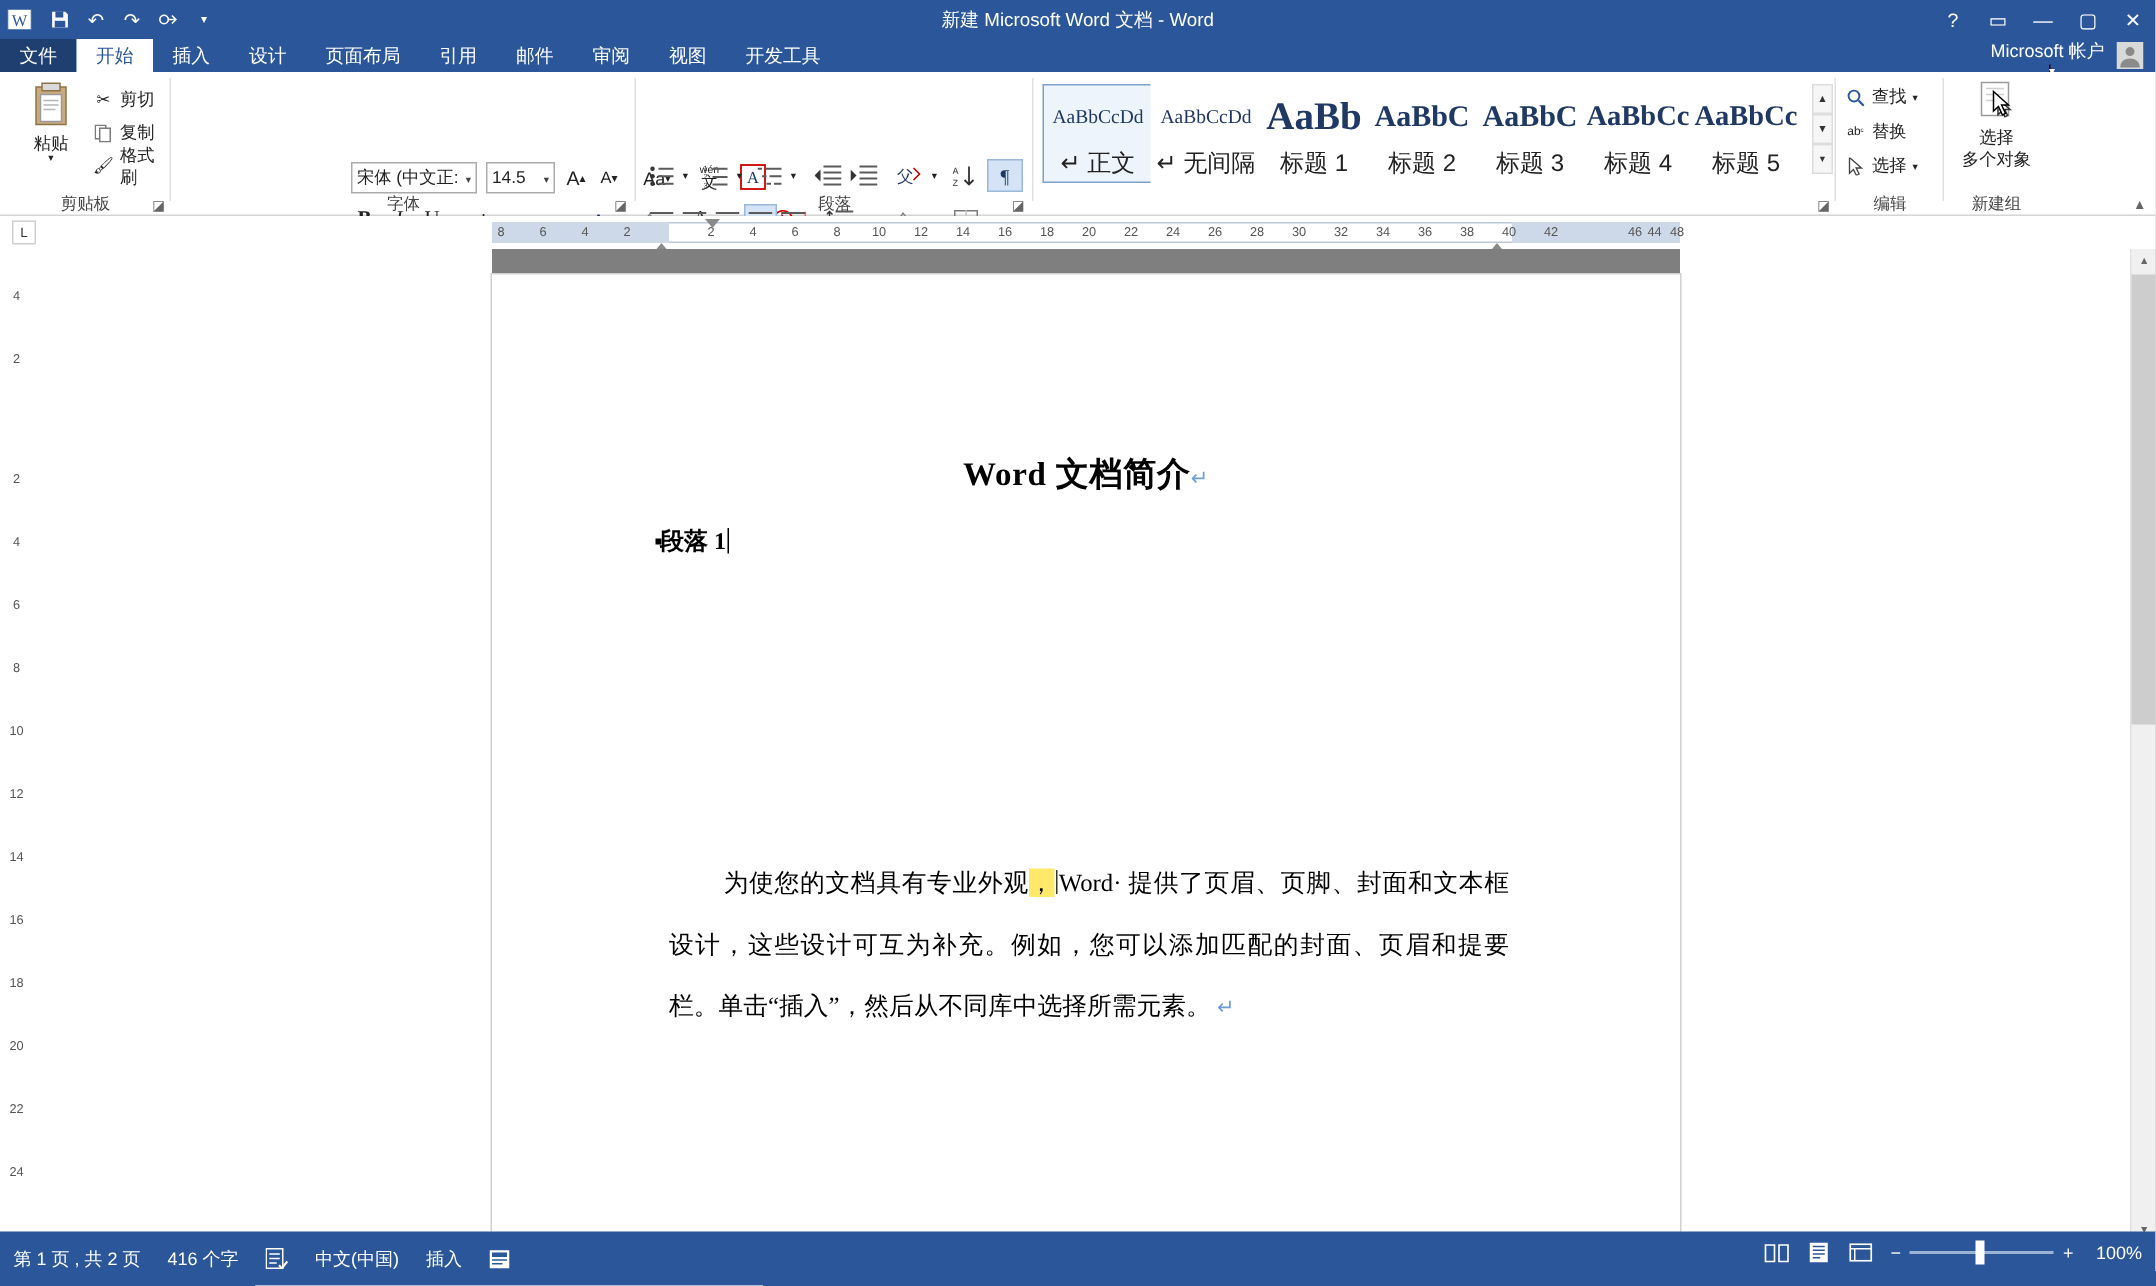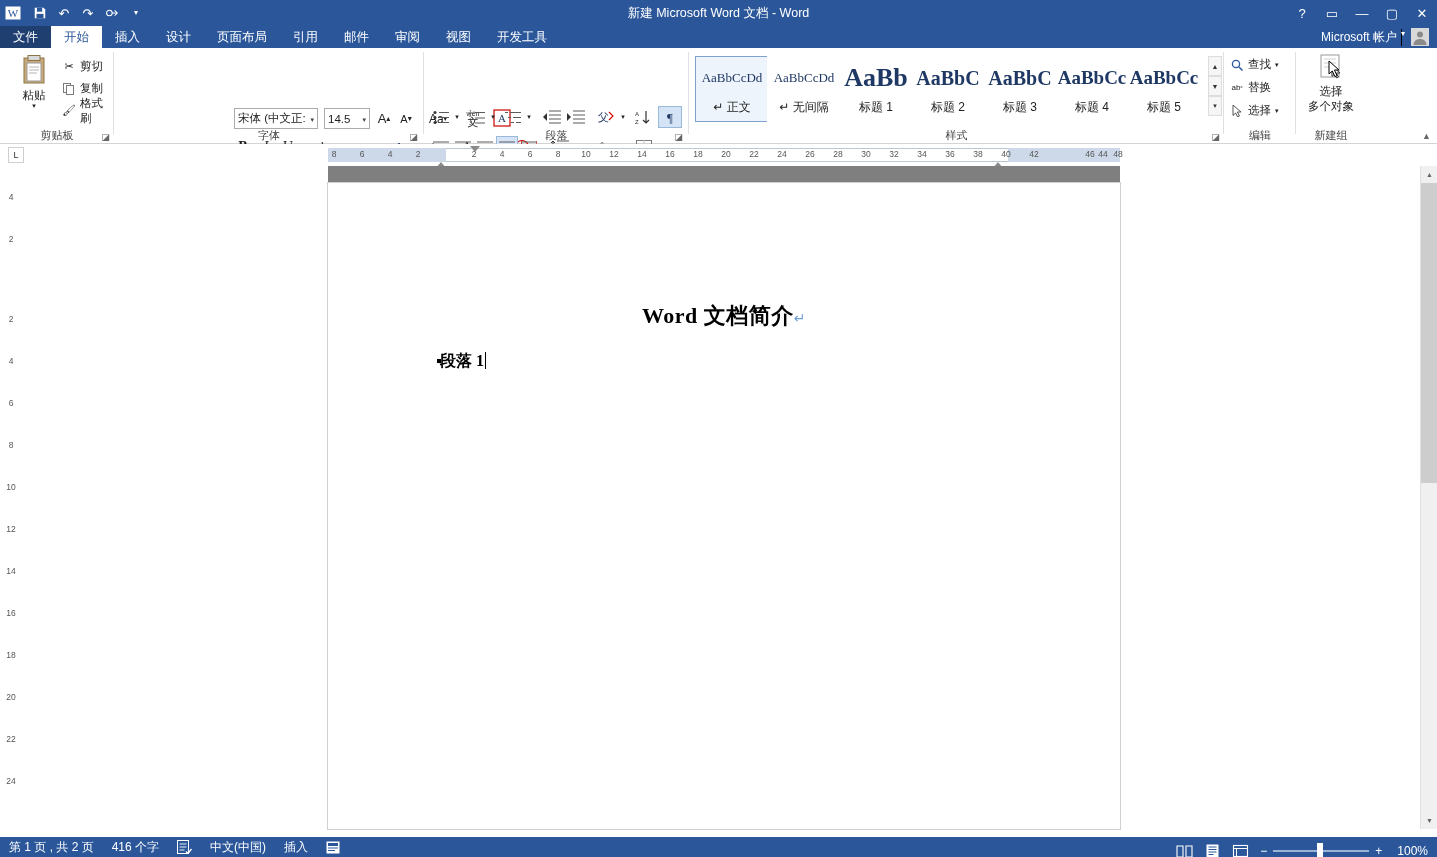--- a/index.html
+++ b/index.html
@@ -47,21 +47,21 @@
     background: #2b579a; display: flex; align-items: flex-end;
   }
   .tab {
     height: 22px; padding: 0 13px; font-size: 12.5px; color: #ffffff;
     display: flex; align-items: center;
   }
   .tab.file { background: #1e3f70; }
   .tab.active { background: #ffffff; color: #2b579a; }
   .acct {
     position: absolute; right: 34px; top: 0; height: 22px; display: flex; align-items: center;
-    font-size: 12px; color: #ffffff;
+    font-size: 12px; color: #ffffff; flex-direction: column;
   }
   .acct .caret { margin-left: 4px; font-size: 8px; }
   .acct-ico {
     position: absolute; right: 6px; top: 1px; width: 22px; height: 20px;
     display: flex; align-items: center; justify-content: center; color: #ffffff;
   }
 
   
   .ribbon {
     position: absolute; top: 48px; left: 0; width: 1437px; height: 96px;
@@ -116,21 +116,21 @@
     border: 1px solid transparent; background: #fff;
     display: flex; flex-direction: column; align-items: center; justify-content: flex-start;
     overflow: hidden;
   }
   .stylebox.sel { border: 1px solid #7da2ce; background: #eef4fb; }
   .style-preview {
     height: 42px; display: flex; align-items: center; justify-content: center;
     font-family: "Liberation Serif", serif; color: #1f3864; white-space: nowrap;
   }
   .style-name {
-    font-size: 12px; color: #222; white-space: nowrap;
+    font-size: 16px; color: #222; white-space: nowrap;
   }
   .gal-arrows { position: absolute; right: 2px; top: 8px; width: 14px; height: 66px; }
   .gal-arrow {
     width: 14px; height: 20px; display: flex; align-items: center; justify-content: center;
     font-size: 7px; color: #333; border: 1px solid #ddd; background: #f6f6f6;
   }
 
   
   .rulerwrap {
     position: absolute; top: 144px; left: 0; width: 1437px; height: 22px; background: #ffffff;
@@ -206,21 +206,21 @@
     vertical-align: -3px; margin: 0 1px;
   }
   .ibeam {
     display: inline-block; width: 1px; height: 16px; background: #333;
     vertical-align: -2px; margin: 0 1px;
     box-shadow: -3px -8px 0 -2.5px #333, 3px -8px 0 -2.5px #333, -3px 7px 0 -2.5px #333, 3px 7px 0 -2.5px #333;
   }
 
   
   .statusbar {
-    position: absolute; left: 0; bottom: 0; width: 1437px; height: 20px;
+    position: absolute; left: 0; bottom: 0; width: 1437px; height: 36px;
     background: #2b579a; color: #ffffff; font-size: 12px;
     display: flex; align-items: center;
   }
   .sb-item { padding: 0 9px; display: flex; align-items: center; height: 28px; }
   .sb-right { position: absolute; right: 0; top: 0; height: 28px; display: flex; align-items: center; }
   .zoom-track { position: relative; width: 96px; height: 28px; display: flex; align-items: center; }
   .zoom-line { position: absolute; left: 0; top: 13px; width: 96px; height: 2px; background: #9bb3d4; }
   .zoom-mid { position: absolute; left: 47px; top: 9px; width: 1px; height: 10px; background: #cfd9ea; }
   .zoom-thumb { position: absolute; left: 44px; top: 6px; width: 6px; height: 16px; background: #ffffff; }
   .viewbtn { width: 28px; height: 28px; display: flex; align-items: center; justify-content: center; }
@@ -525,21 +525,20 @@
       </div>
       <div class="stylebox" style="left:438px;">
         <div class="style-preview" style="font-size:19px;font-weight:bold;">AaBbCc</div>
         <div class="style-name">标题 5</div>
       </div>
       <div class="gal-arrows">
         <div class="gal-arrow">▲</div>
         <div class="gal-arrow">▼</div>
         <div class="gal-arrow">▾</div>
       </div>
-      <div class="glabel">样式</div>
       <div class="dialog-launch" style="right:4px;">◪</div>
       <div class="sep" style="left:534px;"></div>
     </div>
 
     <div class="grp" style="left:1224px; width:72px;">
       <div class="mini-btn" style="left:6px; top:8px;">
         <span class="mini-ico">
           <svg width="12" height="12" viewBox="0 0 12 12">
               <circle cx="5" cy="5" r="3.6" fill="none" stroke="#2b579a" stroke-width="1.3"></circle>
               <path d="M8 8l3.5 3.5" stroke="#2b579a" stroke-width="1.5"></path>
@@ -655,20 +654,23 @@
           <span>Word 文档简介</span><span class="pilcrow">↵</span>
         </div>
 
         <div class="bullet-line" style="top:168px;">
           <span class="bullet-dot"></span>
           <span>段落 1</span><span class="caret"></span>
         </div>
 
 
 
+        <div class="para" style="top:385px;">
+          <span style="display:inline-block;width:36px;"></span>为使您的文档具有专业外观<span class="hl">，</span><span class="ibeam"></span>Word· 提供了页眉、页脚、封面和文本框设计，这些设计可互为补充。例如，您可以添加匹配的封面、页眉和提要栏。单击“插入”，然后从不同库中选择所需元素。 <span class="pilcrow">↵</span>
+        </div>
 
 
 
       </div>
     </div>
 
     <div class="vscroll">
       <div class="vs-arrow">▲</div>
       <div class="vs-thumb"></div>
       <div class="vs-arrow" style="position:absolute;bottom:0;left:0;">▼</div>

